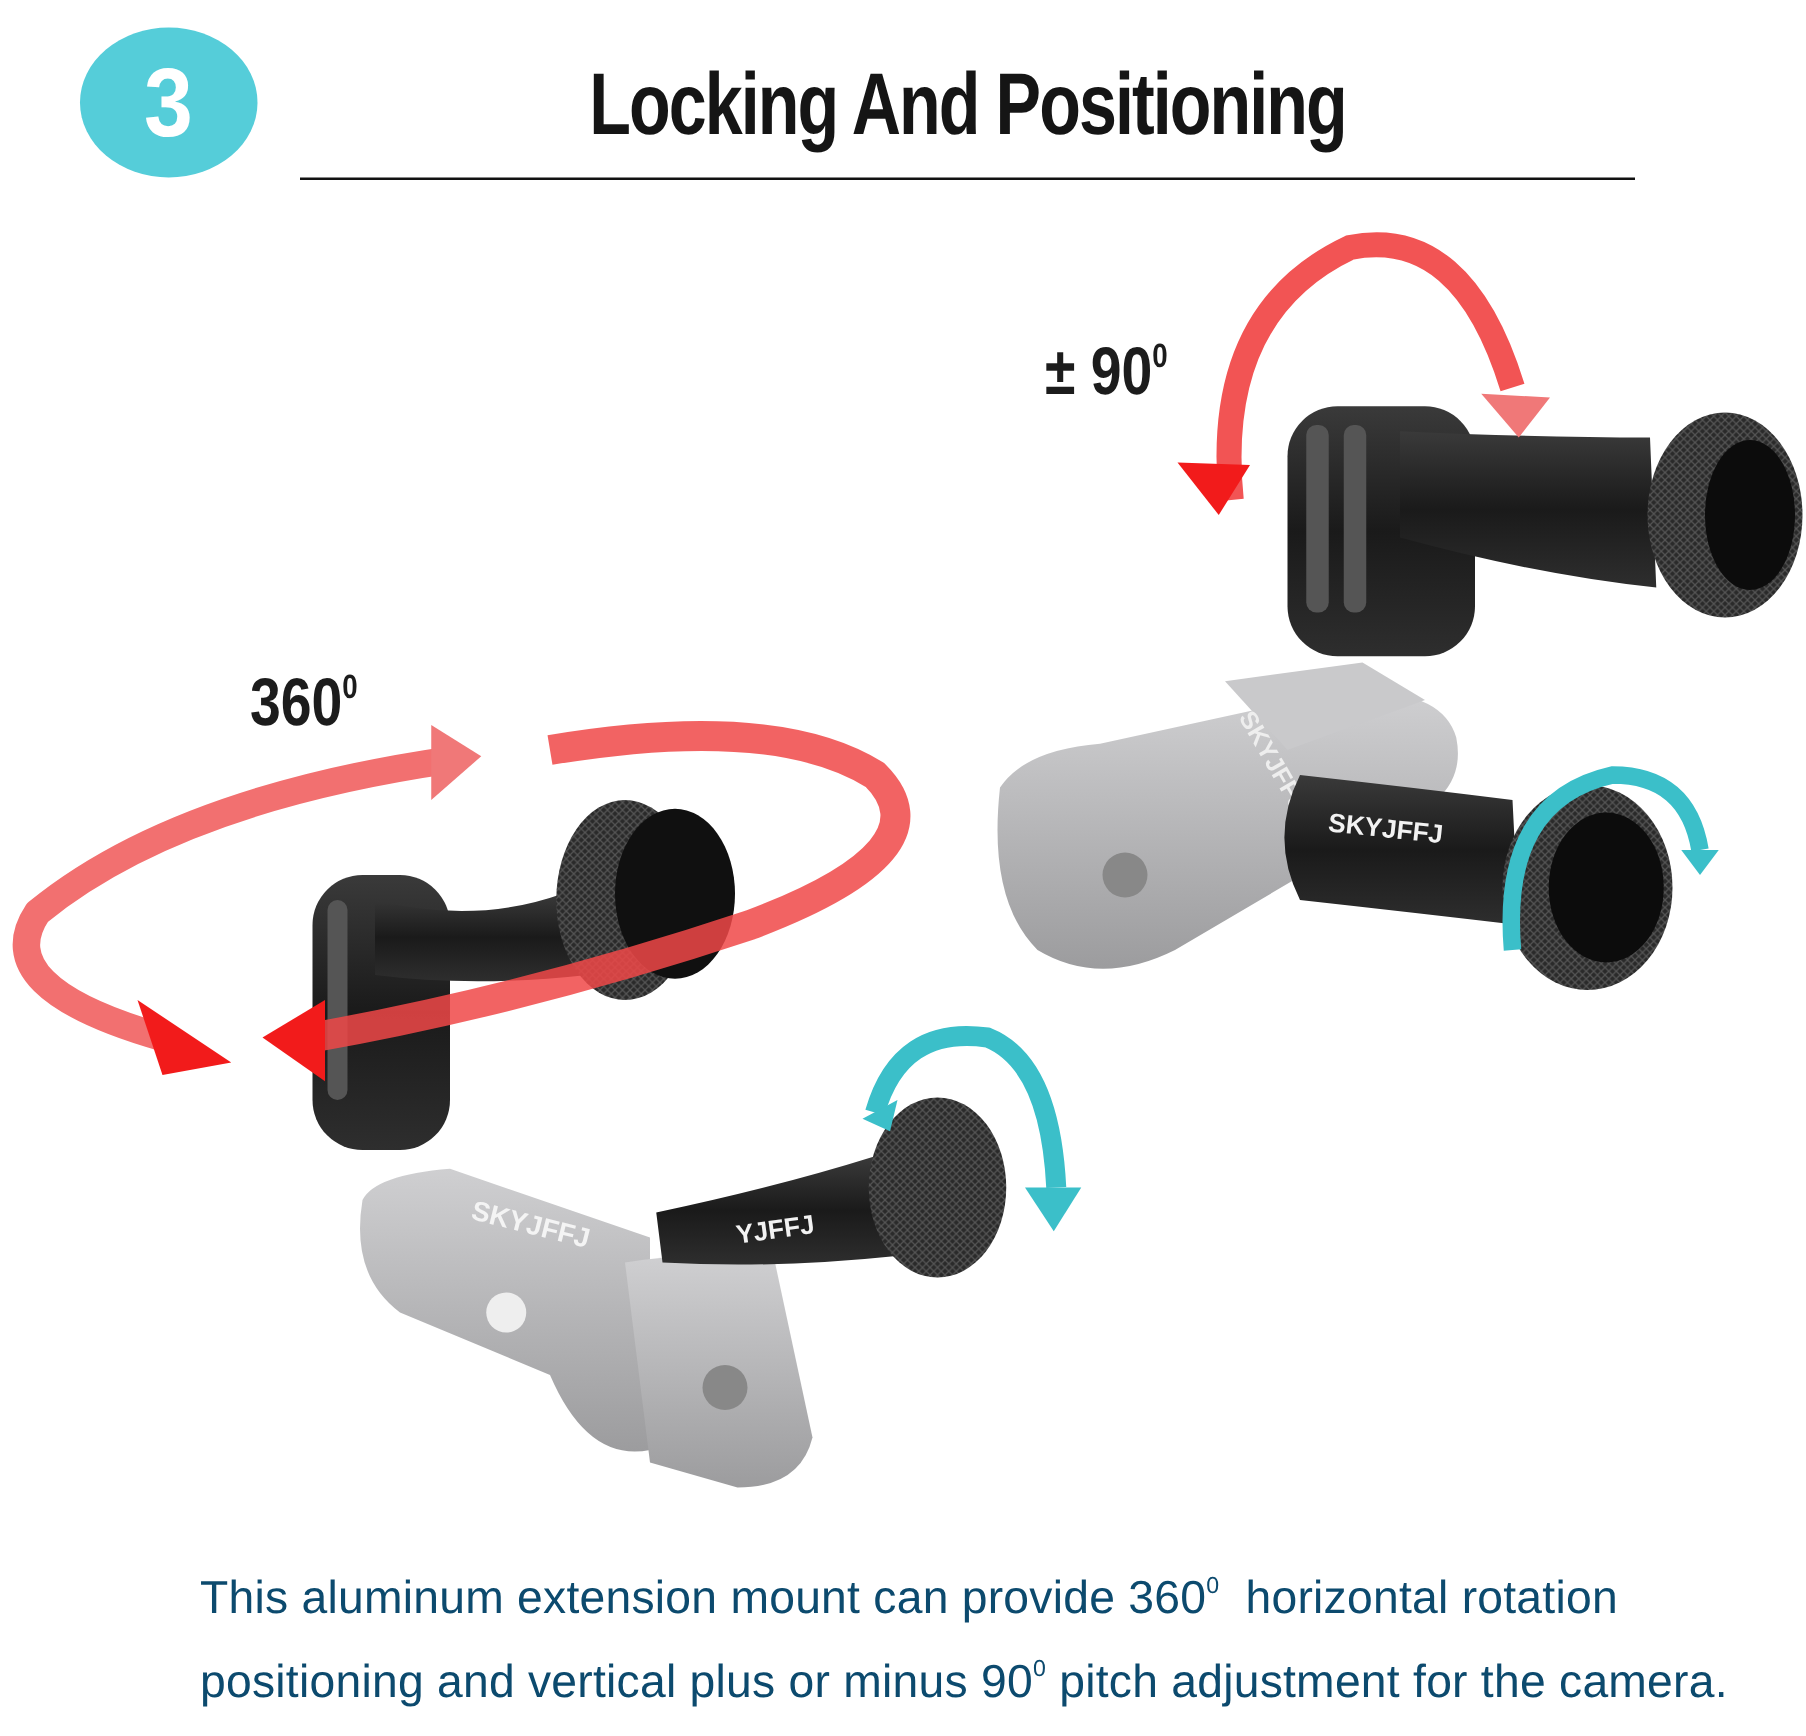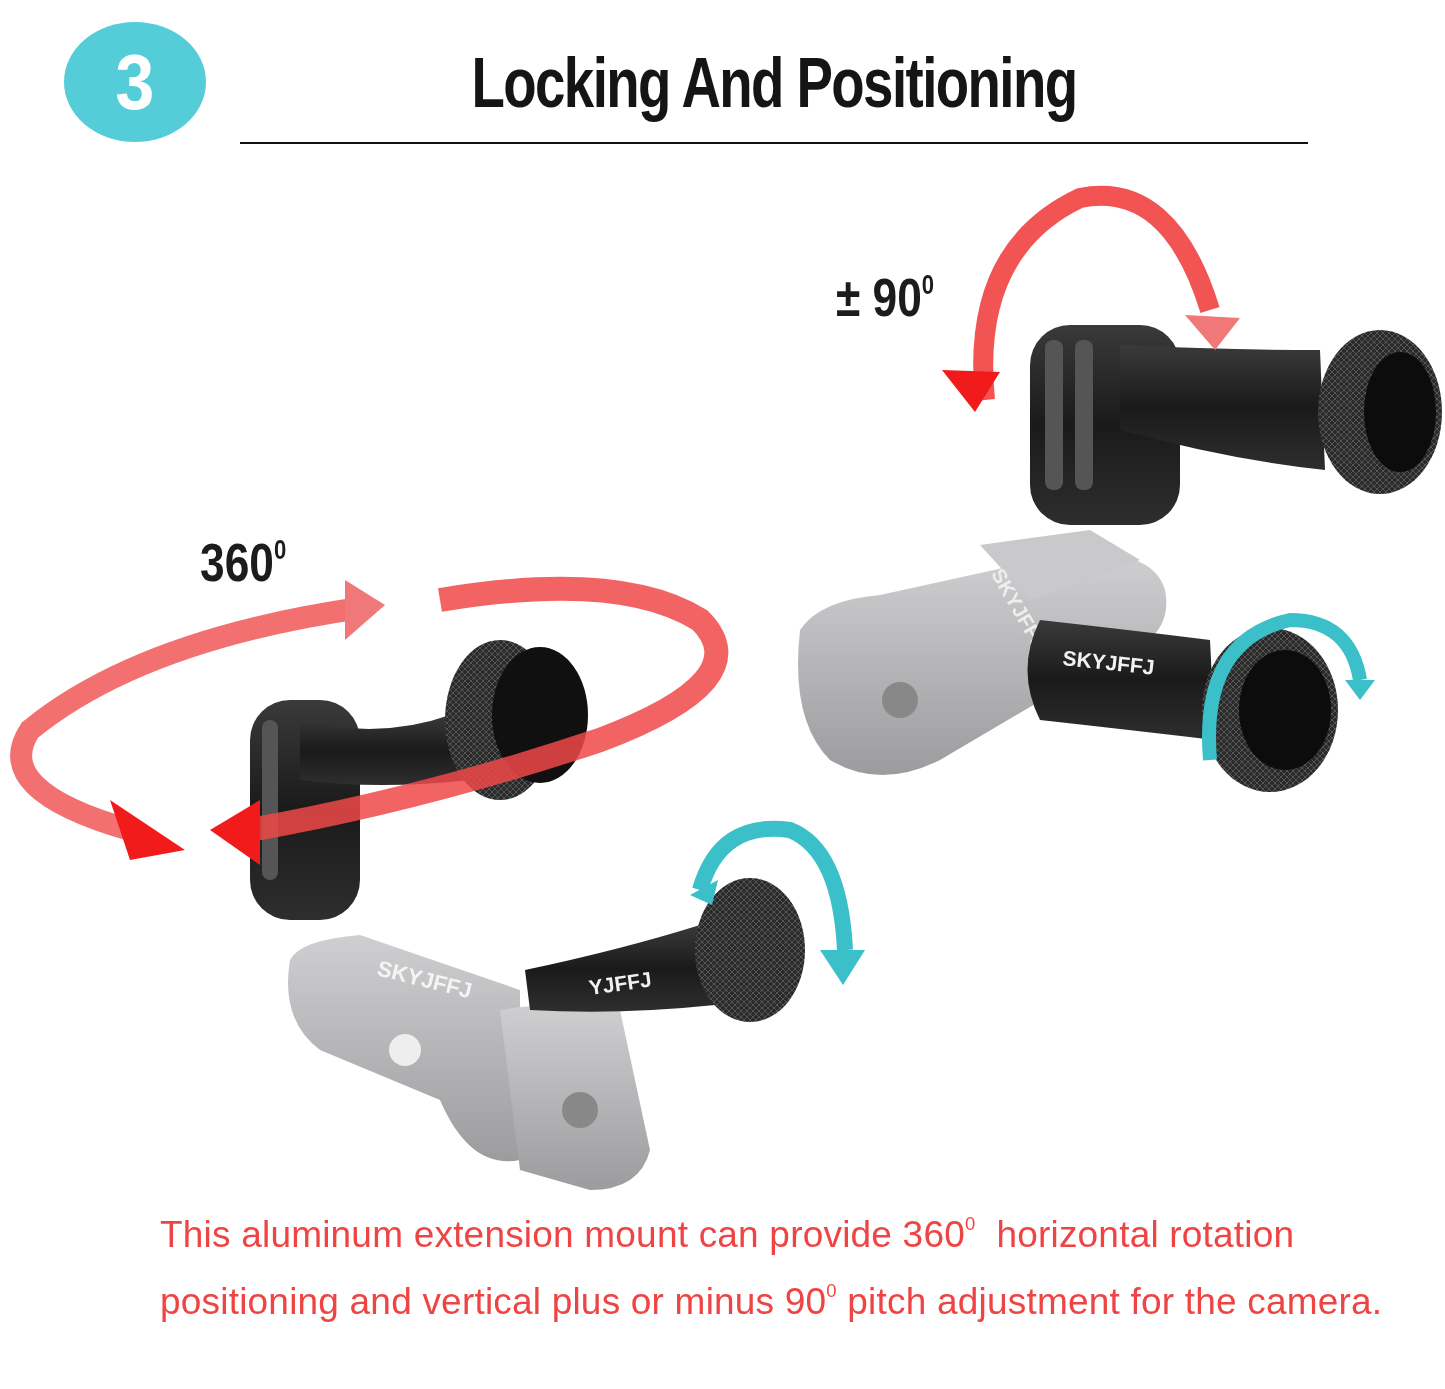--- a/index.html
+++ b/index.html
@@ -3,21 +3,21 @@
 <meta charset="utf-8">
 <style>
   html, body { margin:0; padding:0; background:#ffffff; }
   body { width:1445px; height:1389px; position:relative; overflow:hidden; font-family:"Liberation Sans", sans-serif; }
   .badge { position:absolute; left:64px; top:22px; width:142px; height:120px; border-radius:50%; background:#55cdd9; display:flex; align-items:center; justify-content:center; }
   .badge span { color:#fff; font-family:"Liberation Sans", sans-serif; font-weight:bold; font-size:78px; line-height:1; transform:scaleX(0.9); }
   .title { position:absolute; left:240px; width:1068px; top:48px; text-align:center; font-family:"Liberation Sans", sans-serif; font-weight:bold; font-size:70px; letter-spacing:-2px; color:#151515; line-height:1; transform:scaleX(0.78); transform-origin:center; }
   .rule { position:absolute; left:240px; top:142px; width:1068px; height:2px; background:#111; }
   .deg-label { position:absolute; font-family:"Liberation Sans", sans-serif; font-weight:bold; color:#1c1c1c; line-height:1; transform:scaleX(0.82); transform-origin:left; }
   .deg-label sup { font-size:0.5em; vertical-align:0.8em; }
-  .desc { position:absolute; left:160px; top:1196px; width:1260px; font-family:"Liberation Sans", sans-serif; font-size:37px; line-height:56px; color:#ef4444; letter-spacing:0.2px; }
+  .desc { position:absolute; left:160px; top:1240px; width:1260px; font-family:"Liberation Sans", sans-serif; font-size:37px; line-height:56px; color:#0c4a6e; letter-spacing:0.2px; }
   .desc sup { font-size:0.5em; vertical-align:0.9em; }
   svg.art { position:absolute; left:0; top:0; }
 </style>
 </head>
 <body>
 
 <div class="badge">
   <span>3</span>
 </div>
 <div class="title">Locking And Positioning</div>

